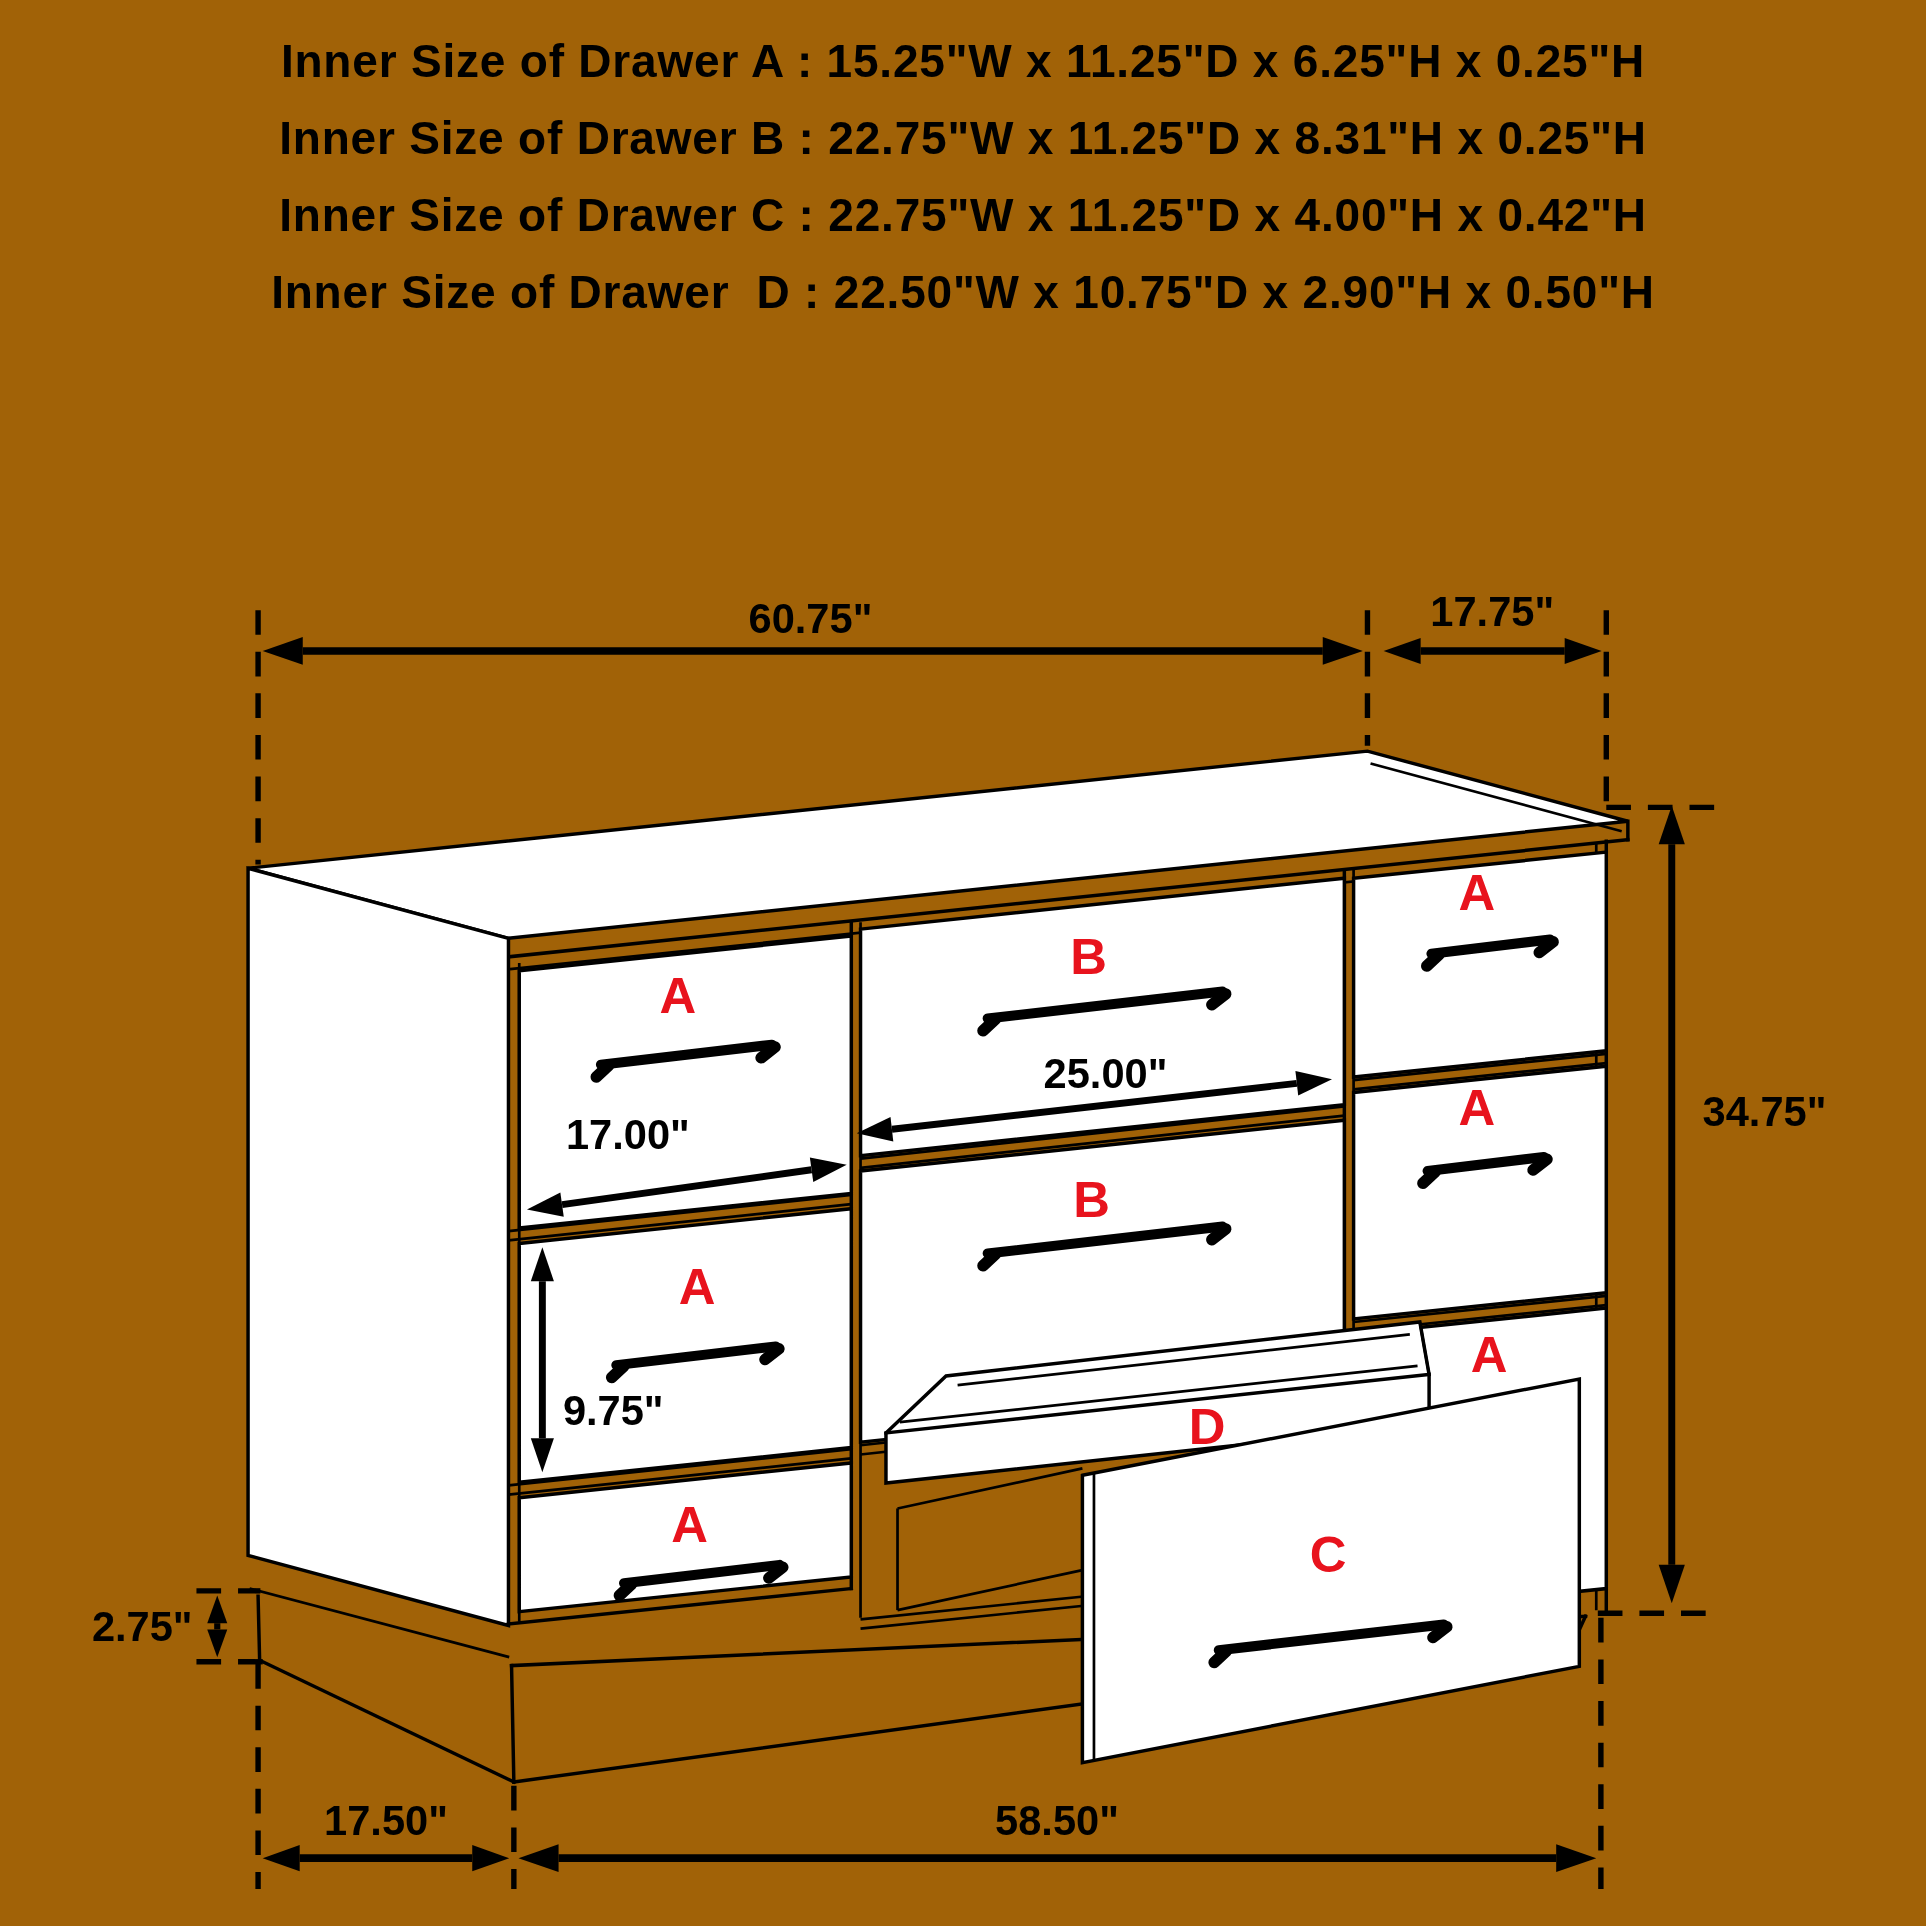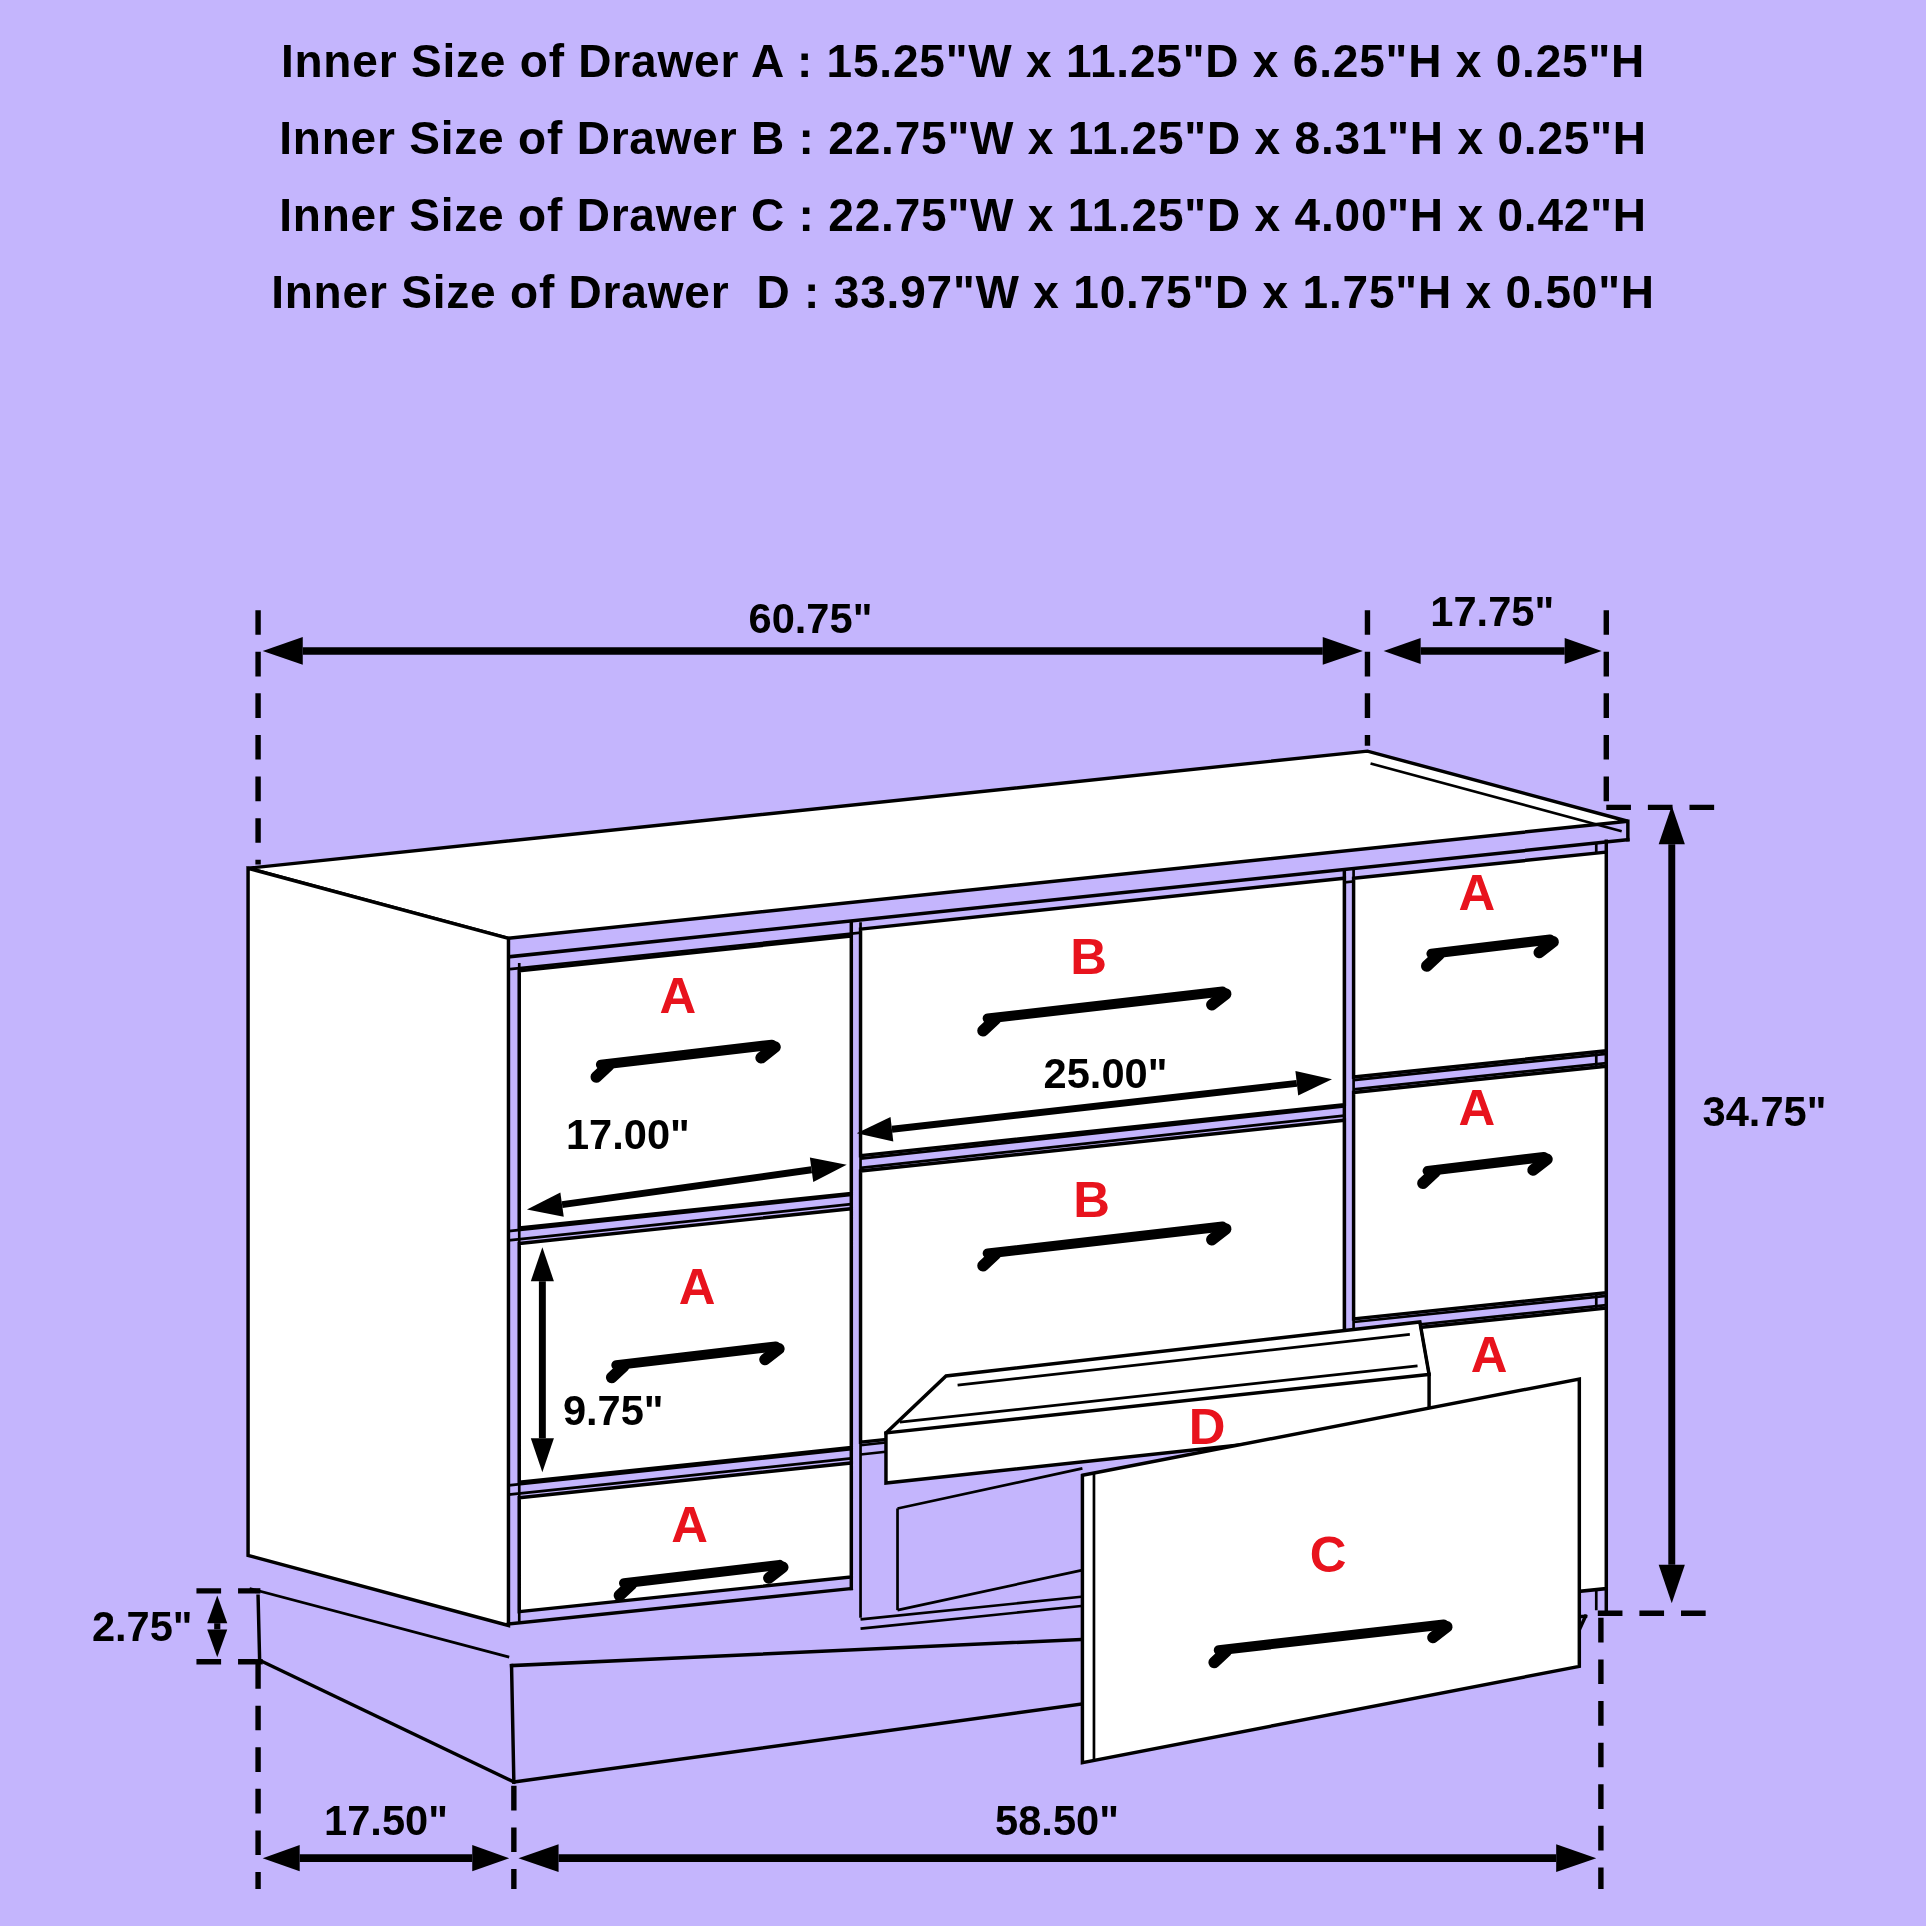--- a/index.html
+++ b/index.html
@@ -1,36 +1,36 @@
 <!DOCTYPE html>
 <html style="font-size:12.3px"><head>
 <meta charset="utf-8">
 <style>
   html,body{margin:0;padding:0;background:#ffffff;}
-  .page{position:relative;width:1926px;height:1926px;background:#c4b5fd;overflow:hidden;
+  .page{position:relative;width:1926px;height:1926px;background:#a16207;overflow:hidden;
         font-family:"Liberation Sans", sans-serif;}
   .hdr{position:absolute;left:0;top:23px;width:1926px;text-align:center;}
   .hdr div{font-weight:bold;font-size:46px;line-height:77px;color:#000;letter-spacing:0.8px;white-space:pre;}
   svg{position:absolute;left:0;top:0;}
   .ln{stroke:#000;stroke-width:4.5;fill:none;stroke-linecap:square;}
   .thin{stroke:#000;stroke-width:3.5;fill:none;}
   .face{fill:#ffffff;stroke:#000;stroke-width:4.5;}
   .dimtxt{font-family:"Liberation Sans",sans-serif;font-weight:bold;font-size:54px;fill:#000;}
   .lbl{font-family:"Liberation Sans",sans-serif;font-weight:bold;font-size:66px;}
 </style>
 </head>
 <body>
 
 <div class="page">
 
   <div class="hdr">
     <div>Inner Size of Drawer A : 15.25"W x 11.25"D x 6.25"H x 0.25"H</div>
     <div>Inner Size of Drawer B : 22.75"W x 11.25"D x 8.31"H x 0.25"H</div>
     <div>Inner Size of Drawer C : 22.75"W x 11.25"D x 4.00"H x 0.42"H</div>
-    <div>Inner Size of Drawer  D : 33.97"W x 10.75"D x 1.75"H x 0.50"H</div>
+    <div>Inner Size of Drawer  D : 22.50"W x 10.75"D x 2.90"H x 0.50"H</div>
   </div>
 
   <svg width="1926" height="1926" viewBox="0 0 2500 2500">
 
     <g>
 
       <polygon class="face" points="322,1127 1775,975 2113,1066 660,1218"></polygon>
       <line class="ln" x1="660" y1="1242" x2="2113" y2="1090"></line>
       <line class="ln" x1="2113" y1="1066" x2="2113" y2="1090"></line>
       <line class="thin" x1="1779" y1="991" x2="2105" y2="1079"></line>

